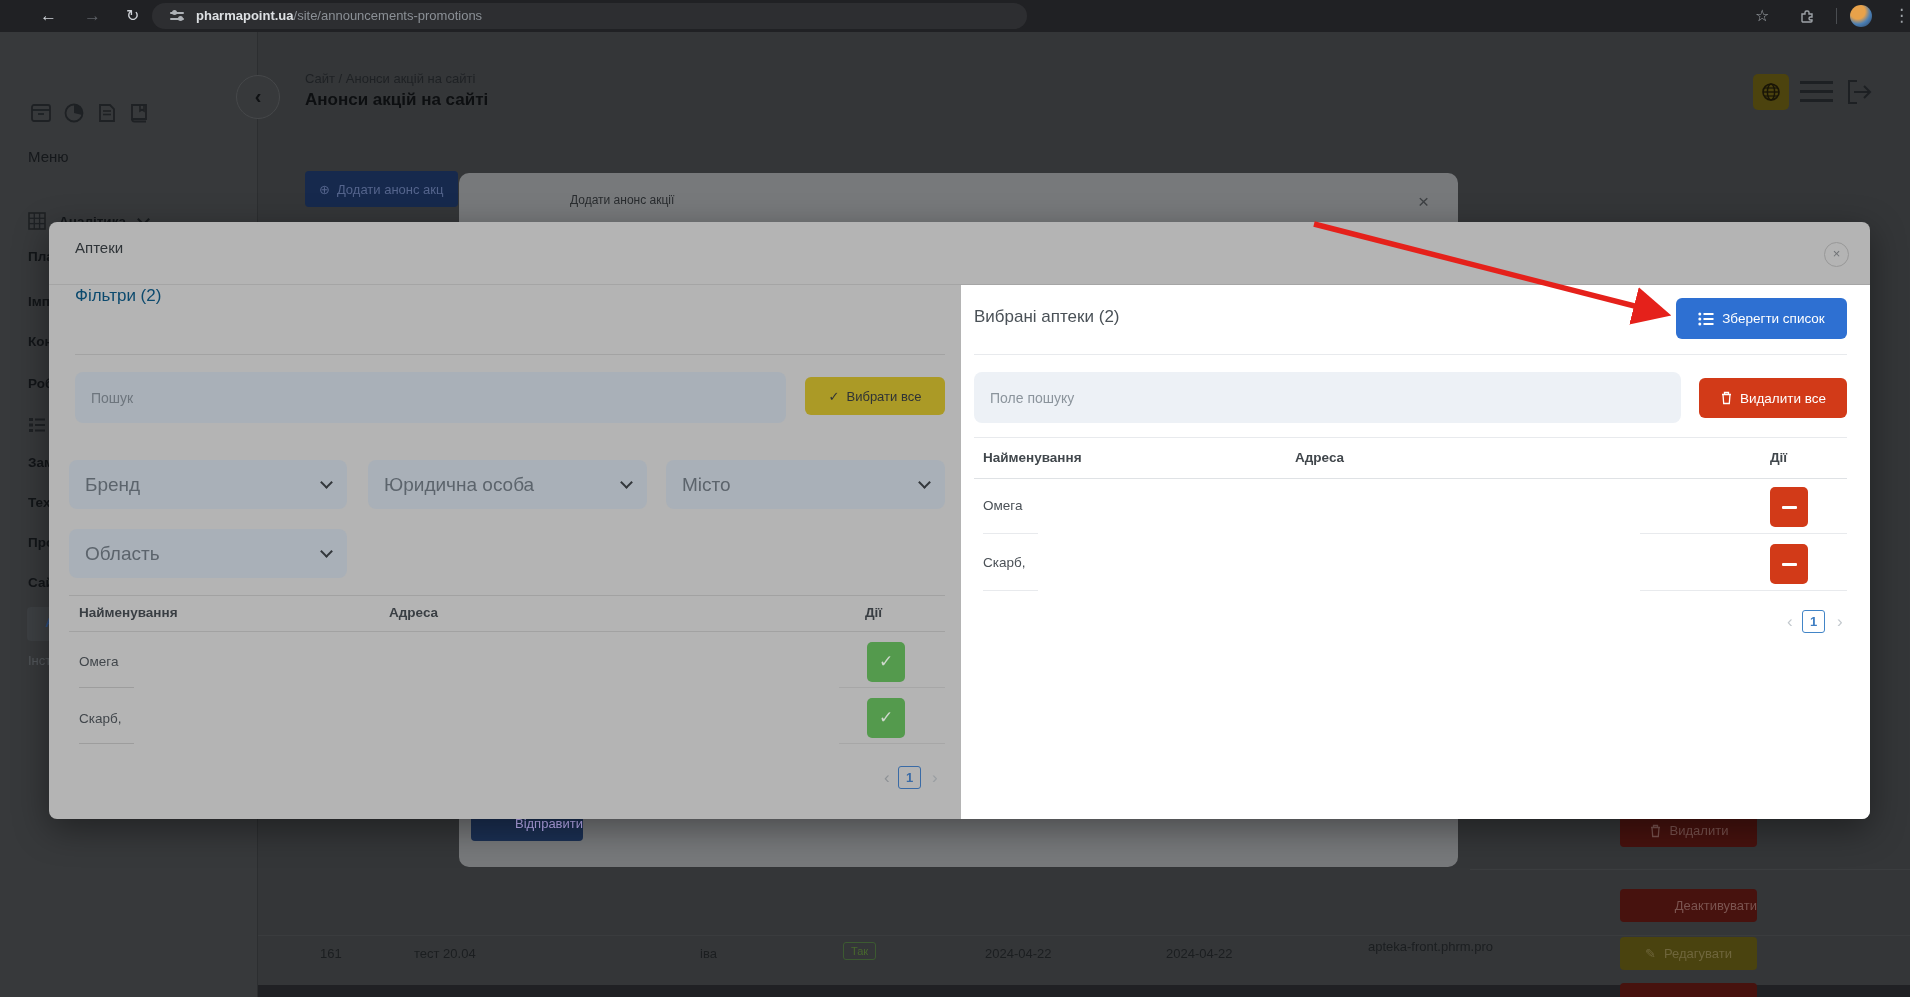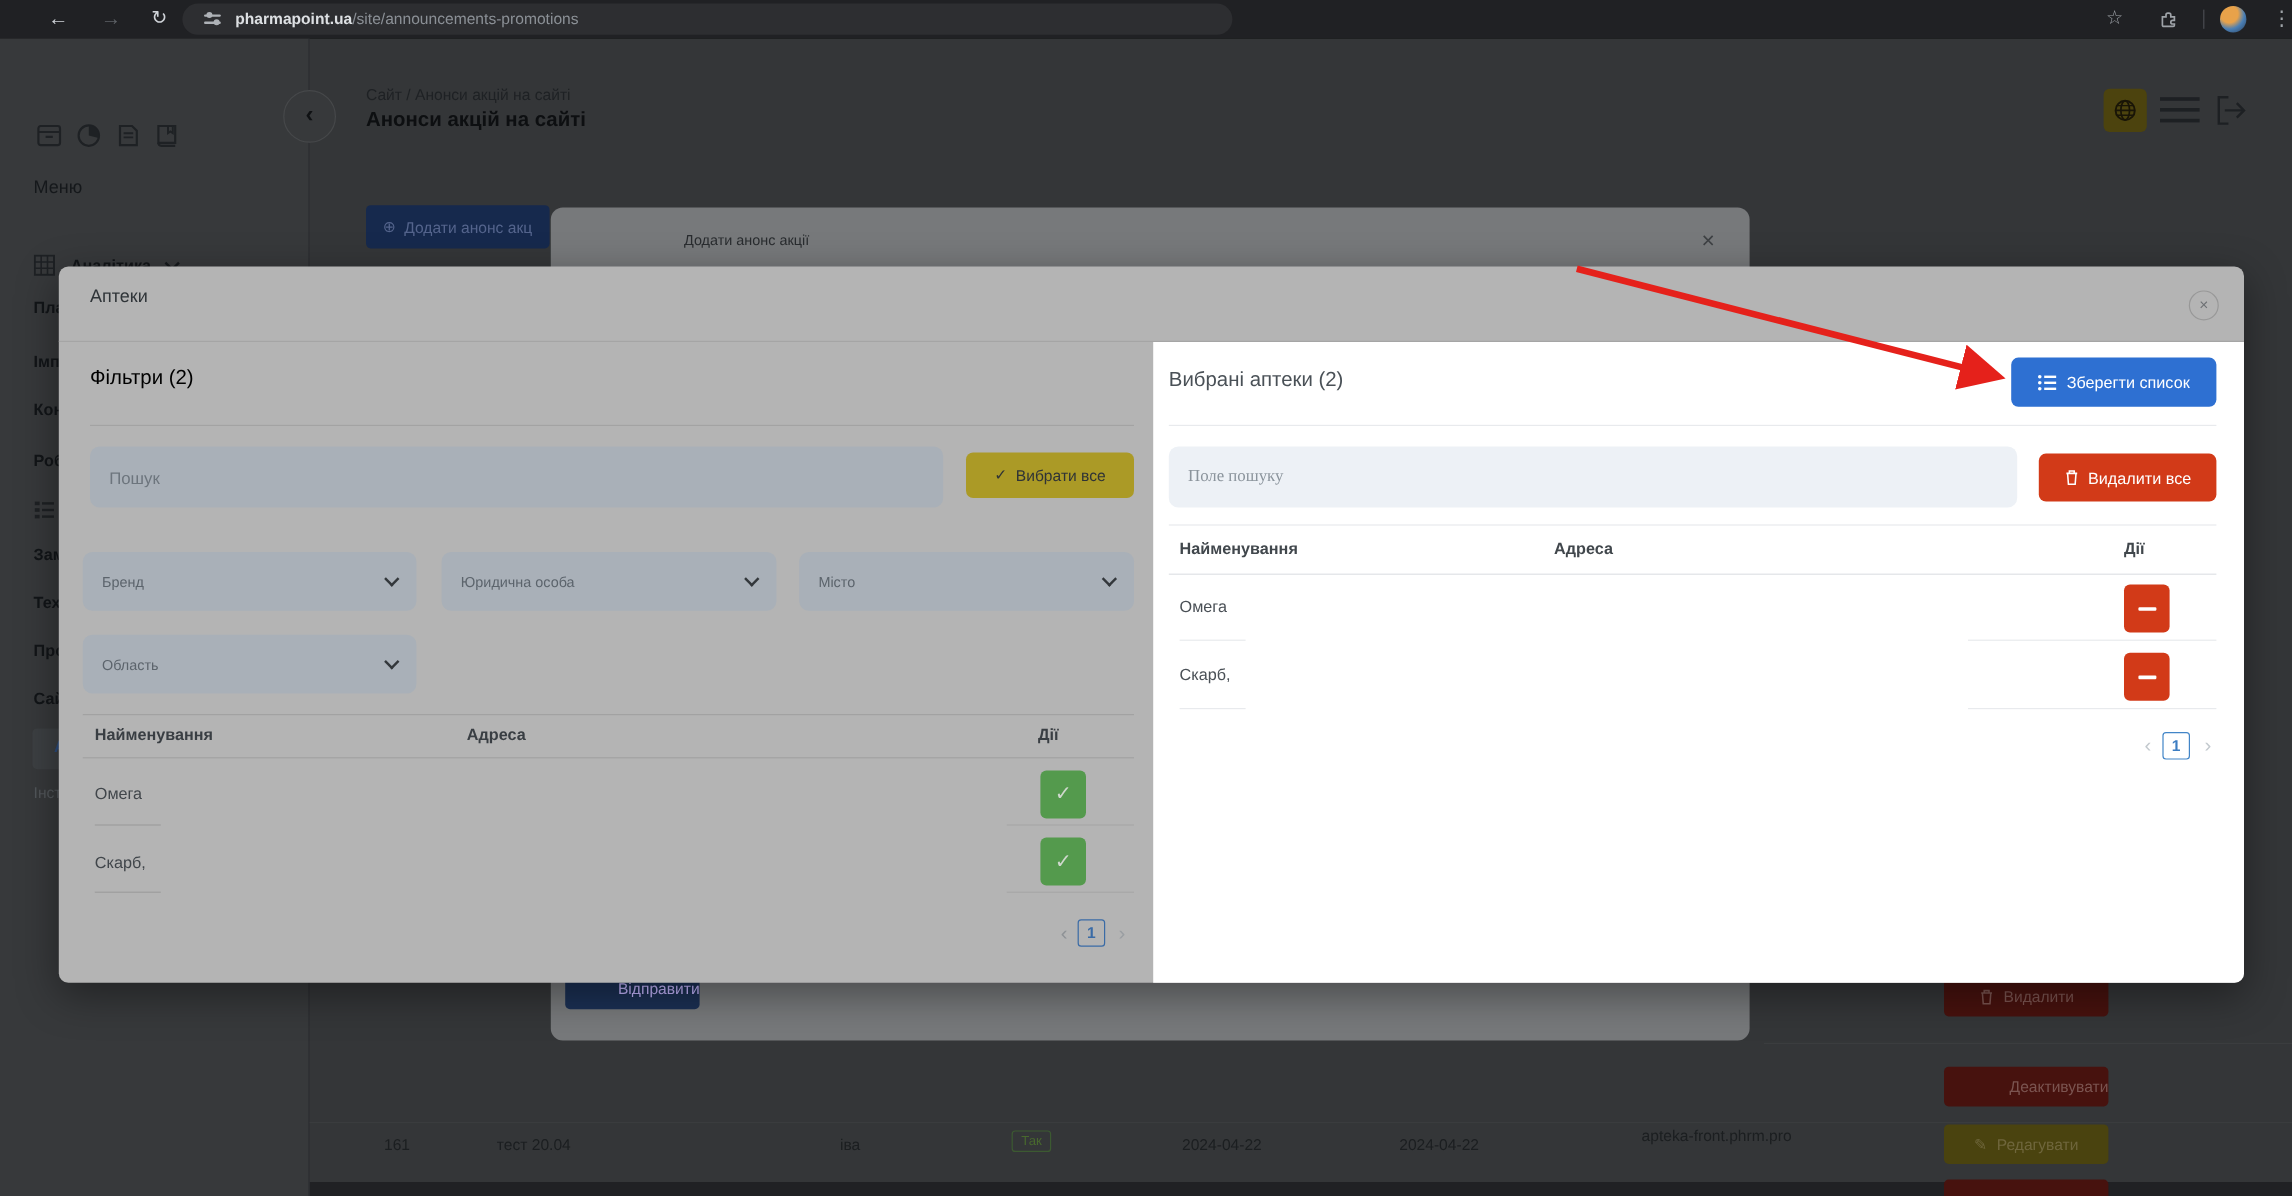--- a/index.html
+++ b/index.html
@@ -36,31 +36,31 @@
   .row-txt{color:#1b1e20;font-size:13px;white-space:nowrap;}
   
   #modal-add{left:459px;top:173px;width:999px;height:694px;background:#77797b;border-radius:10px;z-index:3;}
   
   #modal-pharm{left:49px;top:222px;width:1821px;height:597px;background:#b4b4b4;border-radius:8px;z-index:5;
     box-shadow:0 10px 35px rgba(0,0,0,.4);}
   .pm-input{background:#a9b0b8;border:none;outline:none;border-radius:8px;font-size:14px;color:#3c4247;
     font-family:"Liberation Sans",sans-serif;padding:0 16px;box-sizing:border-box;}
   .pm-input::placeholder{color:#6d757d;opacity:1;}
   .pm-dd{background:#a9b0b8;border-radius:8px;display:flex;align-items:center;justify-content:space-between;
-    padding:0 16px;box-sizing:border-box;color:#5c646c;font-size:12px;}
+    padding:0 16px;box-sizing:border-box;color:#5c646c;font-size:19px;}
   .pm-dd .chev{color:#33373b;margin-top:-4px;}
   .pm-th{color:#393e43;font-weight:bold;font-size:13.5px;}
   .pm-td{color:#41464b;font-size:13.5px;white-space:nowrap;}
   .check-btn{background:#549a4d;border-radius:5px;width:38px;height:40px;color:#cfd8cd;text-align:center;line-height:40px;font-size:17px;}
   .pg-chev{font-size:17px;line-height:22px;}
   .pg-box{width:21px;height:21px;border-radius:3px;text-align:center;line-height:21px;font-size:13px;font-weight:bold;}
   
   #sel-panel{left:961px;top:285px;width:909px;height:534px;background:#ffffff;border-radius:0 0 8px 0;z-index:6;}
   .sel-input{background:#edf1f6;border:none;outline:none;border-radius:8px;font-size:14px;color:#495057;
-    font-family:Liberation Serif, serif;padding:0 16px;box-sizing:border-box;}
+    font-family:Liberation Sans, sans-serif;padding:0 16px;box-sizing:border-box;}
   .sel-input::placeholder{color:#8b949c;opacity:1;}
   .sel-th{color:#41474c;font-weight:bold;font-size:13.5px;}
   .sel-td{color:#4a5056;font-size:13.5px;white-space:nowrap;}
   .btn-blue{background:#2e70d2;border-radius:6px;color:#fff;font-size:13.5px;font-weight:500;
     display:flex;align-items:center;justify-content:center;gap:8px;}
   .btn-red{background:#d23a18;border-radius:6px;color:#fff;font-size:13.5px;font-weight:500;
     display:flex;align-items:center;justify-content:center;gap:7px;}
   .minus-btn{background:#d23a18;border-radius:5px;width:38px;height:40px;display:flex;align-items:center;justify-content:center;}
   .minus-btn i{display:block;width:15px;height:3px;background:#fff;border-radius:1px;}
   .hr{background:#a3a3a3;height:1px;}
@@ -237,21 +237,21 @@
       <span>Відправити</span>
     </div>
   </div>
 
   <div class="abs" id="modal-pharm">
 
     <div class="abs" style="left:26px;top:17px;font-size:15px;font-weight:500;color:#2f3438;">Аптеки</div>
     <div class="abs" style="left:1775px;top:20px;width:23px;height:23px;border-radius:50%;border:1px solid #989898;color:#6e7174;text-align:center;line-height:22px;font-size:13px;">×</div>
     <div class="abs hr" style="left:0;top:62px;width:1821px;background:#a5a5a5;"></div>
 
-    <div class="abs" style="left:26px;top:83px;font-size:17px;color:#000000;">Фільтри (2)</div>
+    <div class="abs" style="left:26px;top:64px;font-size:17px;color:#0c4a6e;">Фільтри (2)</div>
     <div class="abs hr" style="left:26px;top:132px;width:870px;"></div>
 
     <input class="abs pm-input" style="left: 26px; top: 150px; width: 711px; height: 51px;" placeholder="Пошук">
     <div class="abs" style="left:756px;top:155px;width:140px;height:38px;background:#ab9a26;border-radius:6px;color:#2f3336;font-size:13px;display:flex;align-items:center;justify-content:center;gap:7px;">
       <span>✓</span>
       <span>Вибрати все</span>
     </div>
 
     <div class="abs pm-dd" style="left:20px;top:238px;width:278px;height:49px;">
       <span>Бренд</span>

